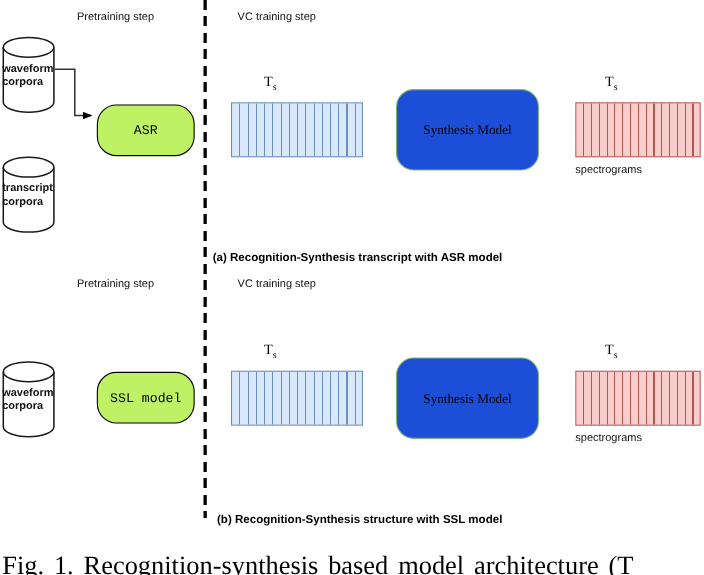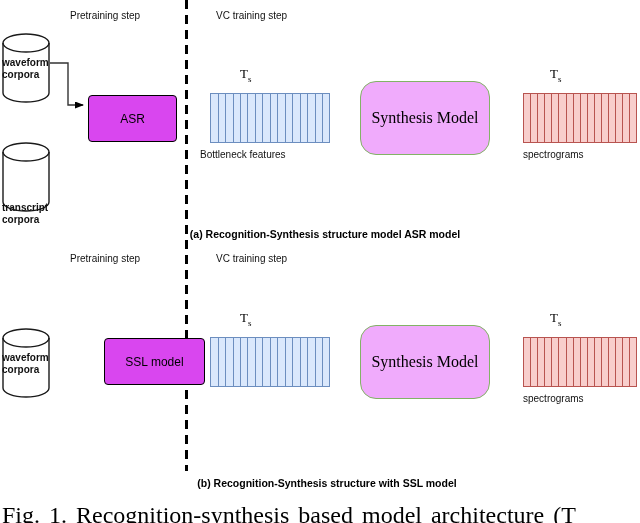--- a/index.html
+++ b/index.html
@@ -8,28 +8,28 @@
     overflow:hidden;font-family:"Liberation Sans",sans-serif;color:#000;
   }
   .abs{position:absolute;}
   .lbl{font-size:10px;line-height:1.15;color:#111;}
   .pre{white-space:pre-line;font-weight:bold;}
   .caption{font-size:10.5px;font-weight:bold;text-align:center;color:#000;}
   .divider{
     width:3px;background:repeating-linear-gradient(180deg,#000 0 9px,transparent 9px 15px);
   }
   .box{
-    box-sizing:border-box;background:#d946ef;border:1.5px solid #000;border-radius:4px;
+    box-sizing:border-box;background:#bef264;border:1.5px solid #000;border-radius:18px;
     display:flex;align-items:center;justify-content:center;
-    font-family:Liberation Sans, sans-serif;font-size:12px;
+    font-family:Liberation Mono, monospace;font-size:12px;
   }
   .synth{
-    box-sizing:border-box;background:#f0abfc;border:1.5px solid #82b366;border-radius:16px;
+    box-sizing:border-box;background:#1d4ed8;border:1.5px solid #82b366;border-radius:16px;
     display:flex;align-items:center;justify-content:center;
-    font-family:"Liberation Serif",serif;font-size:16px;
+    font-family:"Liberation Serif",serif;font-size:12px;
   }
   .feat{
     box-sizing:border-box;border:1px solid #6c8ebf;
     background:repeating-linear-gradient(90deg,#dae8fc 0 6.5px,#6c8ebf 6.5px 7.5px);
   }
   .spec{
     box-sizing:border-box;border:1px solid #b85450;
     background:repeating-linear-gradient(90deg,#f8cecc 0 6.1px,#b85450 6.1px 7.1px);
   }
   .ts{font-family:"Liberation Serif",serif;font-size:13px;}
@@ -95,67 +95,66 @@
       <path d="M2,12 C2,5 4,4 10,4 L45,4 C51,4 52,1 55,0 C58,1 59,4 65,4 L102,4 C108,4 110,5 110,12" fill="none" stroke="#000" stroke-width="1.2"></path>
     </g>
   </polyline>
     </svg>
 
   <div class="abs lbl" style="left:70px;top:10px;width:110px;">Pretraining step</div>
   <div class="abs lbl" style="left:216px;top:10px;width:110px;">VC training step</div>
 
   <div class="abs lbl pre" style="left:2px;top:57px;width:48px;">waveform
 corpora</div>
-  <div class="abs lbl pre" style="left:2px;top:166px;width:58px;margin-top:36px;">transcript
+  <div class="abs lbl pre" style="left:2px;top:166px;width:58px;">transcript
 corpora</div>
 
   <div class="abs box" style="left:88px;top:95px;width:89px;height:47px;">
     <span>ASR</span>
   </div>
 
   <div class="abs ts" style="left:240px;top:66px;width:60px;">
     <span>T</span><sub>s</sub>
   </div>
   <div class="abs feat" style="left:210px;top:93px;width:120px;height:50px;"></div>
-  <div class="abs lbl" style="left:200px;top:149px;width:140px;">Bottleneck features</div>
 
   <div class="abs synth" style="left:360px;top:81px;width:130px;height:74px;">
     <span>Synthesis Model</span>
   </div>
 
   <div class="abs ts" style="left:550px;top:66px;width:60px;">
     <span>T</span><sub>s</sub>
   </div>
   <div class="abs spec" style="left:523px;top:93px;width:114px;height:50px;"></div>
   <div class="abs lbl" style="left:523px;top:149px;width:114px;">spectrograms</div>
 
-  <div class="abs caption" style="left:165px;top:228px;width:320px;">(a) Recognition-Synthesis structure model ASR model</div>
+  <div class="abs caption" style="left:165px;top:228px;width:320px;">(a) Recognition-Synthesis transcript with ASR model</div>
 
   <div class="abs lbl" style="left:70px;top:253px;width:110px;">Pretraining step</div>
   <div class="abs lbl" style="left:216px;top:253px;width:110px;">VC training step</div>
 
   <div class="abs lbl pre" style="left:2px;top:352px;width:48px;">waveform
 corpora</div>
 
-  <div class="abs box" style="left:88px;top:338px;width:101px;height:47px;margin-left:16px;">
+  <div class="abs box" style="left:88px;top:338px;width:89px;height:47px;">
     <span>SSL model</span>
   </div>
 
   <div class="abs ts" style="left:240px;top:310px;width:60px;">
     <span>T</span><sub>s</sub>
   </div>
   <div class="abs feat" style="left:210px;top:337px;width:120px;height:50px;"></div>
 
   <div class="abs synth" style="left:360px;top:325px;width:130px;height:74px;">
     <span>Synthesis Model</span>
   </div>
 
   <div class="abs ts" style="left:550px;top:310px;width:60px;">
     <span>T</span><sub>s</sub>
   </div>
   <div class="abs spec" style="left:523px;top:337px;width:114px;height:50px;"></div>
   <div class="abs lbl" style="left:523px;top:393px;width:114px;">spectrograms</div>
 
-  <div class="abs caption" style="left:167px;top:477px;width:320px;">(b) Recognition-Synthesis structure with SSL model</div>
+  <div class="abs caption" style="left:167px;top:466px;width:320px;">(b) Recognition-Synthesis structure with SSL model</div>
 
   <div class="abs figcap" style="left:2px;top:502px;">Fig. 1.   Recognition-synthesis based model architecture (T</div>
 
 </div>
 
 </body></html>

